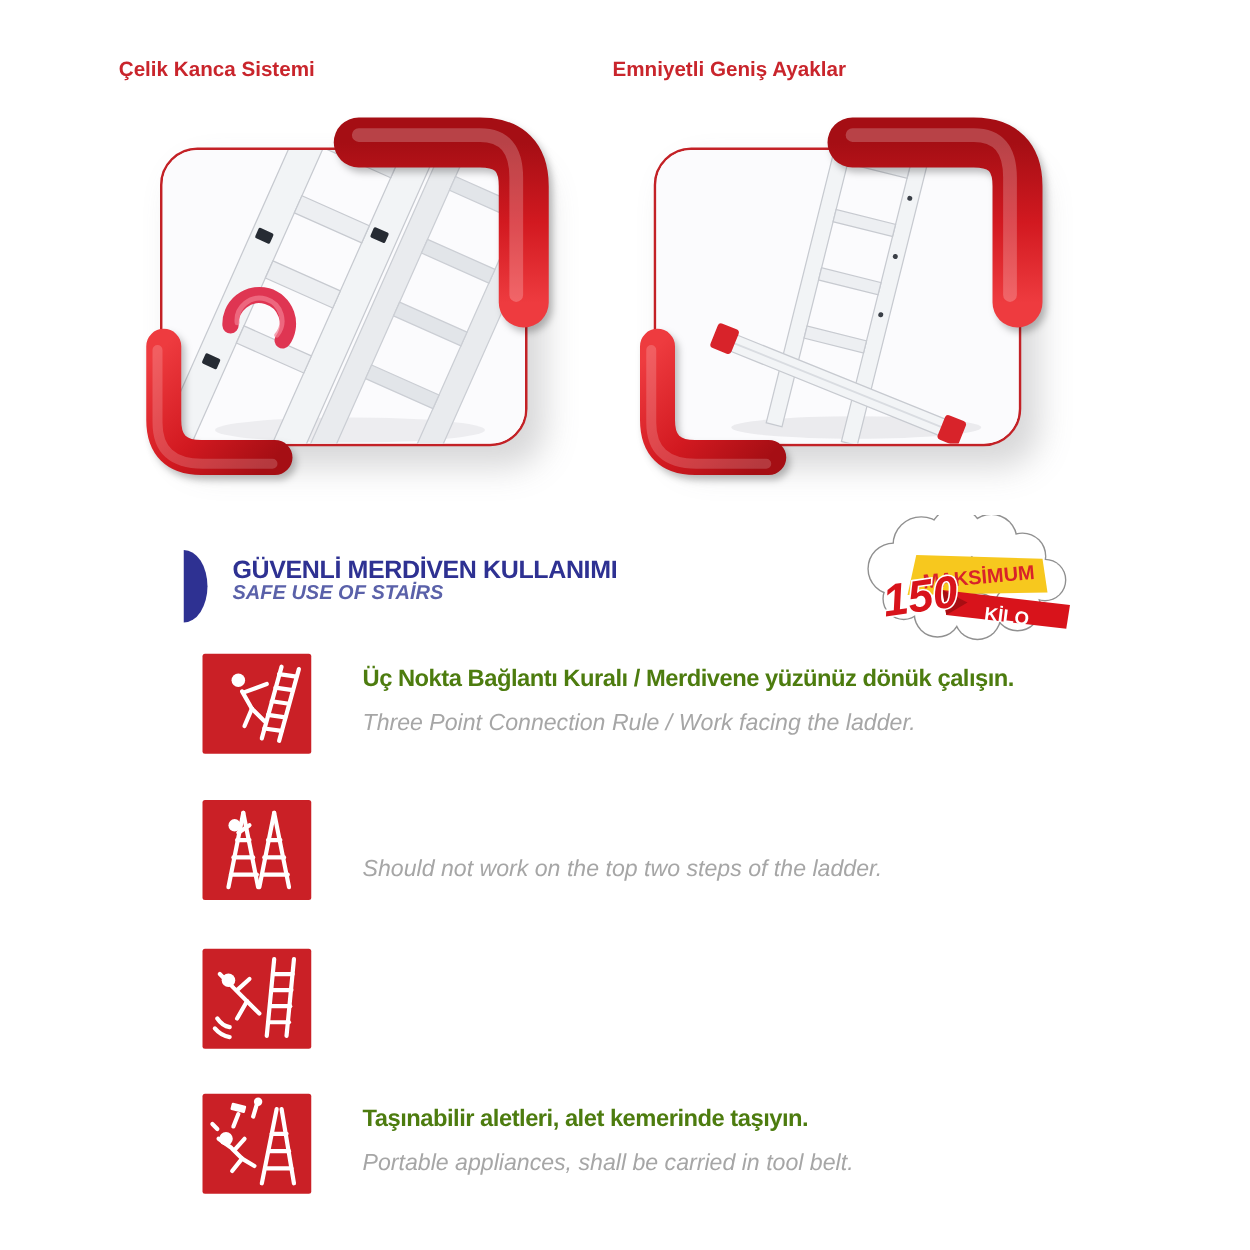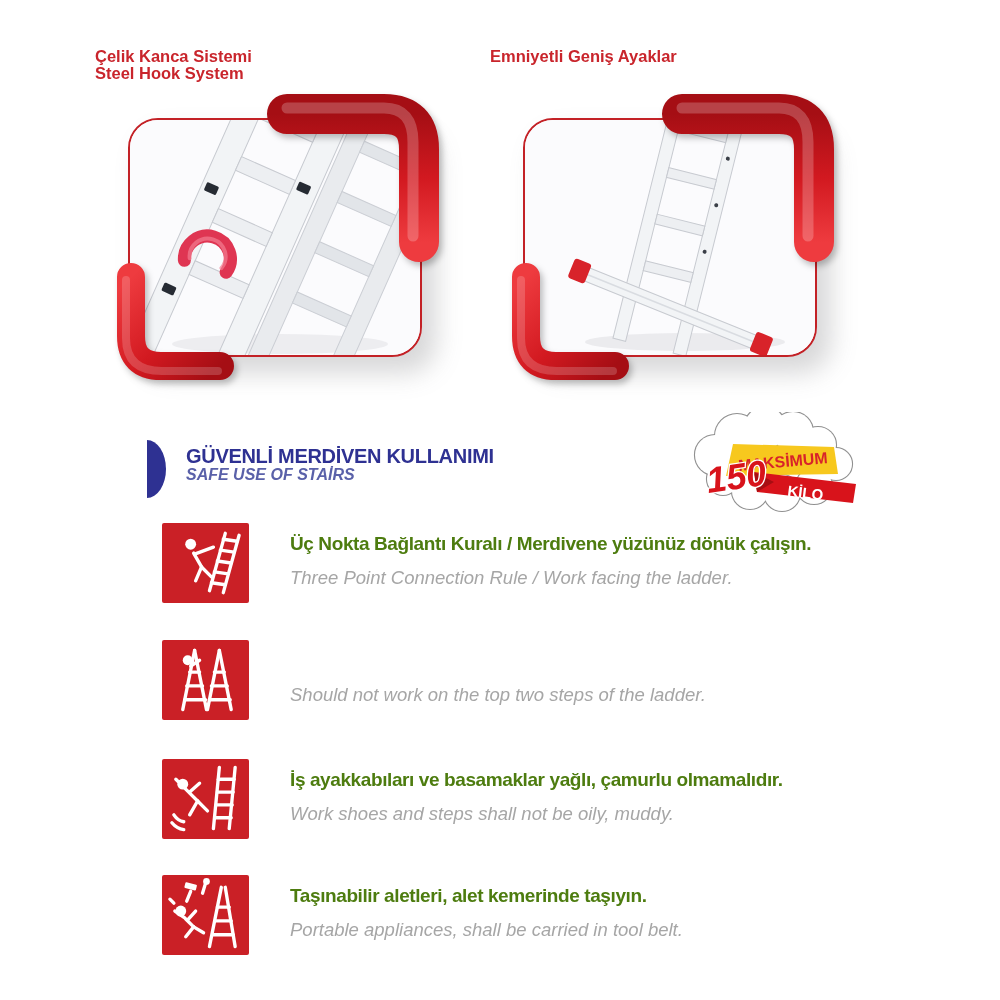--- a/index.html
+++ b/index.html
@@ -51,21 +51,20 @@
   .picto-fill{fill:#fff;stroke:none;}
 </style>
 </head>
 <body>
 
 <div>
 
   <div class="feature" id="feature-left">
     <div class="feature-title">
       <div>Çelik Kanca Sistemi</div>
-      <div>Steel Hook System</div>
     </div>
     <div class="photo">
       <svg viewBox="0 0 290 235">
         <rect x="0" y="0" width="290" height="235" fill="#fbfbfd"></rect>
         <ellipse cx="150" cy="224" rx="108" ry="10" fill="rgba(120,120,130,0.10)"></ellipse>
         <g transform="rotate(24 150 115)">
           <rect class="alu2" x="170" y="-90" width="19" height="380"></rect>
           <rect class="alu2" x="248" y="-90" width="19" height="380"></rect>
           <rect class="rung2" x="189" y="-60" width="59" height="12"></rect>
           <rect class="rung2" x="189" y="-5" width="59" height="12"></rect>
@@ -250,22 +249,20 @@
           <line x1="25" y1="31" x2="14" y2="20"></line>
             <line x1="28" y1="33" x2="38" y2="24"></line>
           <line x1="36" y1="42" x2="28" y2="56"></line>
             <line x1="36" y1="42" x2="46" y2="52"></line>
           <path d="M 12 56 q 4 6 10 7"></path>
             <path d="M 10 64 q 5 6 12 7"></path>
         </g>
         <circle class="picto-fill" cx="21" cy="25" r="5.5"></circle>
       </svg>
     </div>
-    <div class="rule-tr">İş ayakkabıları ve basamaklar yağlı, çamurlu olmamalıdır.</div>
-    <div class="rule-en">Work shoes and steps shall not be oily, muddy.</div>
   </div>
 
   <div class="rule" id="rule-4">
     <div class="rule-icon">
       <svg viewBox="0 0 88 80">
         <g class="picto">
           <line x1="60" y1="12" x2="48" y2="72"></line>
             <line x1="64" y1="12" x2="74" y2="72"></line>
           <line x1="56" y1="32" x2="68" y2="32"></line>
             <line x1="54" y1="46" x2="70" y2="46"></line>

